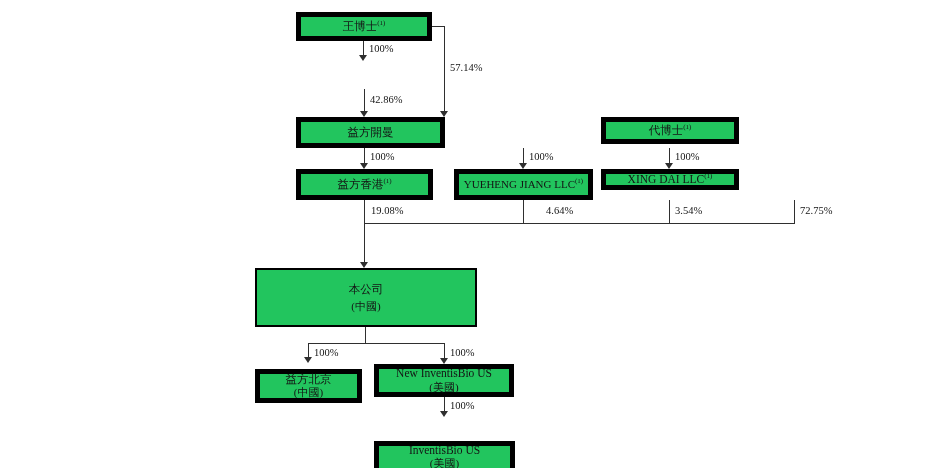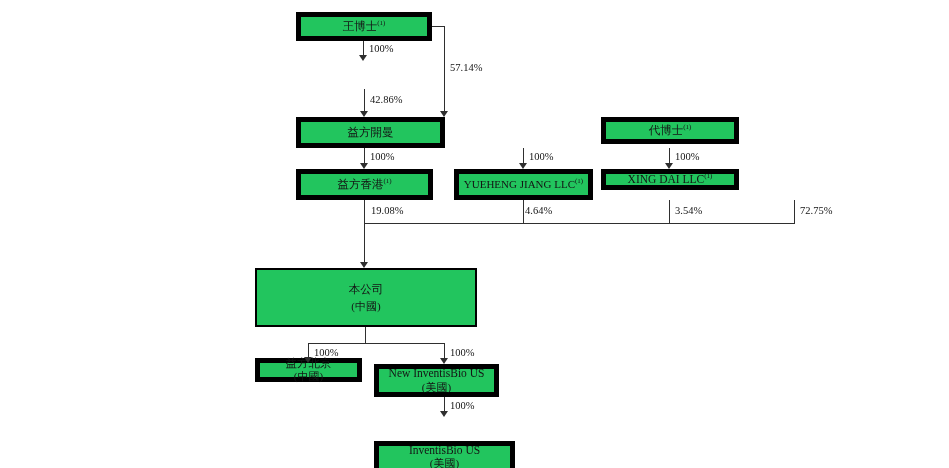--- a/index.html
+++ b/index.html
@@ -47,26 +47,26 @@
   <div class="node" style="left:601px;top:169px;width:138px;height:21px">
     <span><span>XING DAI LLC</span><sup>(1)</sup></span>
   </div>
 
 
   <div class="node double" style="left:255px;top:268px;width:222px;height:59px;line-height:1.5">
     <span>本公司</span>
     <span class="sub">(中國)</span>
   </div>
 
-  <div class="node" style="left:255px;top:358px;width:107px;height:24px">
+  <div class="node" style="left:255px;top:369px;width:107px;height:34px">
     <span>益方北京</span>
     <span class="sub">(中國)</span>
   </div>
 
-  <div class="node" style="left:374px;top:364px;width:125px;height:33px">
+  <div class="node" style="left:374px;top:364px;width:140px;height:33px">
     <span>New InventisBio US</span>
     <span class="sub">(美國)</span>
   </div>
 
   <div class="node" style="left:374px;top:441px;width:141px;height:32px">
     <span>InventisBio US</span>
     <span class="sub">(美國)</span>
   </div>
 
   <div class="vl" style="left:363px;top:41px;height:14px"></div>
@@ -95,21 +95,21 @@
   <span class="pct" style="left:675px;top:151px">100%</span>
 
   <div class="vl" style="left:364px;top:200px;height:23px"></div>
   <div class="vl" style="left:523px;top:200px;height:23px"></div>
   <div class="vl" style="left:669px;top:200px;height:23px"></div>
   <div class="vl" style="left:794px;top:200px;height:23px"></div>
   <div class="hl" style="left:364px;top:223px;width:431px"></div>
   <div class="vl" style="left:364px;top:223px;height:39px"></div>
   <div class="ah" style="left:360px;top:262px"></div>
   <span class="pct" style="left:371px;top:205px">19.08%</span>
-  <span class="pct" style="left:525px;top:205px">4.64%</span>
+  <span class="pct" style="left:546px;top:205px">4.64%</span>
   <span class="pct" style="left:675px;top:205px">3.54%</span>
   <span class="pct" style="left:800px;top:205px">72.75%</span>
 
   <div class="vl" style="left:365px;top:327px;height:16px"></div>
   <div class="hl" style="left:308px;top:343px;width:137px"></div>
   <div class="vl" style="left:308px;top:343px;height:14px"></div>
   <div class="ah" style="left:304px;top:357px"></div>
   <span class="pct" style="left:314px;top:347px">100%</span>
   <div class="vl" style="left:444px;top:343px;height:15px"></div>
   <div class="ah" style="left:440px;top:358px"></div>

